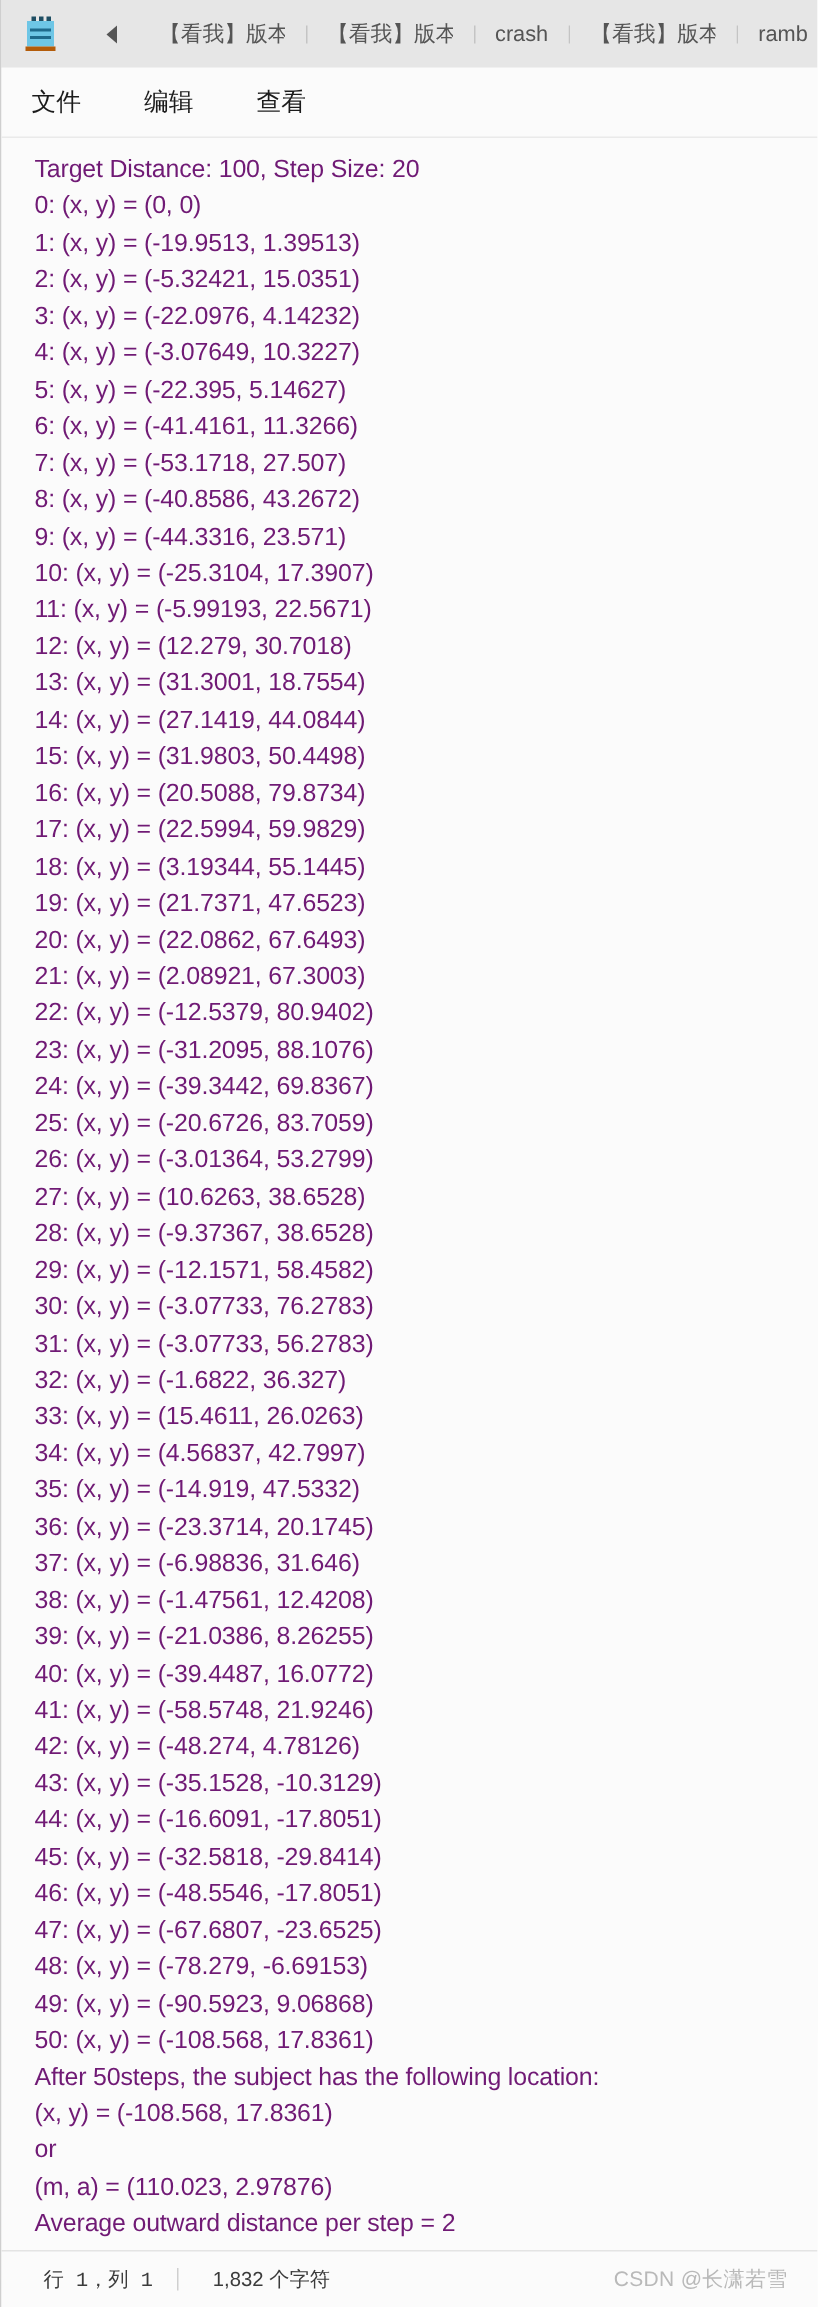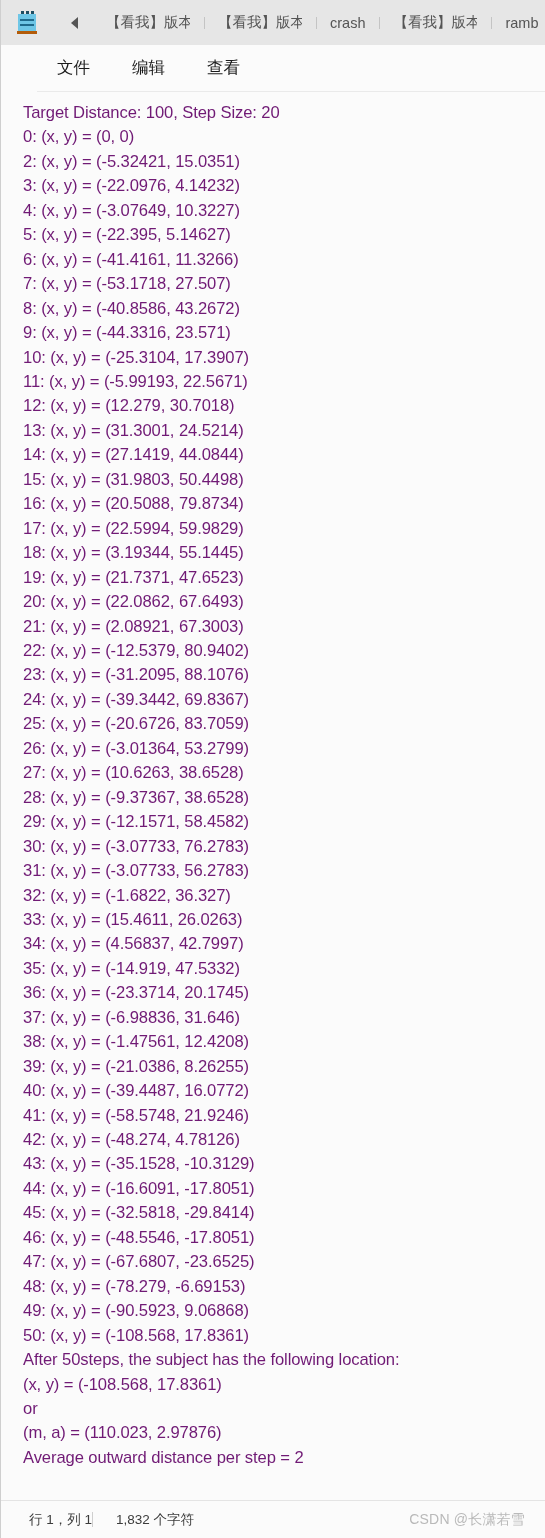--- a/index.html
+++ b/index.html
@@ -124,21 +124,20 @@
 
   
   .menubar {
     height: 47px;
     min-height: 47px;
     background: #fbfbfb;
     display: flex;
     align-items: center;
     border-bottom: 1px solid #eaeaea;
     padding-left: 18px;
-    margin-left: 36px;
   }
   .menu-item {
     font-size: 16.5px;
     color: #1b1b1b;
     margin-right: 38px;
     padding: 3px 2px;
     cursor: default;
   }
 
   
@@ -167,21 +166,21 @@
     display: flex;
     align-items: center;
     padding-left: 28px;
     position: relative;
   }
   .status-seg {
     font-size: 13.5px;
     color: #3b3b3b;
     position: relative;
   }
-  .status-seg.caret-pos { margin-right: 24px; }
+  .status-seg.caret-pos { margin-right: 40px; font-family: Liberation Mono, monospace; }
   .status-seg.char-count::before {
     content: "";
     position: absolute;
     left: -24px;
     top: 1px;
     height: 15px;
     width: 1px;
     background: #cfcfcf;
   }
   .watermark {
@@ -235,32 +234,33 @@
   <div class="menubar">
     <div class="menu-item">文件</div>
     <div class="menu-item">编辑</div>
     <div class="menu-item">查看</div>
   </div>
 
   <div class="editor">
     <div id="doc-body">
         <div class="doc-line">Target Distance: 100, Step Size: 20</div>
         <div class="doc-line">0: (x, y) = (0, 0)</div>
+        <div class="doc-line">1: (x, y) = (-19.9513, 1.39513)</div>
         <div class="doc-line">2: (x, y) = (-5.32421, 15.0351)</div>
         <div class="doc-line">3: (x, y) = (-22.0976, 4.14232)</div>
         <div class="doc-line">4: (x, y) = (-3.07649, 10.3227)</div>
         <div class="doc-line">5: (x, y) = (-22.395, 5.14627)</div>
         <div class="doc-line">6: (x, y) = (-41.4161, 11.3266)</div>
         <div class="doc-line">7: (x, y) = (-53.1718, 27.507)</div>
         <div class="doc-line">8: (x, y) = (-40.8586, 43.2672)</div>
         <div class="doc-line">9: (x, y) = (-44.3316, 23.571)</div>
         <div class="doc-line">10: (x, y) = (-25.3104, 17.3907)</div>
         <div class="doc-line">11: (x, y) = (-5.99193, 22.5671)</div>
         <div class="doc-line">12: (x, y) = (12.279, 30.7018)</div>
-        <div class="doc-line">13: (x, y) = (31.3001, 24.5214)</div>
+        <div class="doc-line">13: (x, y) = (31.3001, 18.7554)</div>
         <div class="doc-line">14: (x, y) = (27.1419, 44.0844)</div>
         <div class="doc-line">15: (x, y) = (31.9803, 50.4498)</div>
         <div class="doc-line">16: (x, y) = (20.5088, 79.8734)</div>
         <div class="doc-line">17: (x, y) = (22.5994, 59.9829)</div>
         <div class="doc-line">18: (x, y) = (3.19344, 55.1445)</div>
         <div class="doc-line">19: (x, y) = (21.7371, 47.6523)</div>
         <div class="doc-line">20: (x, y) = (22.0862, 67.6493)</div>
         <div class="doc-line">21: (x, y) = (2.08921, 67.3003)</div>
         <div class="doc-line">22: (x, y) = (-12.5379, 80.9402)</div>
         <div class="doc-line">23: (x, y) = (-31.2095, 88.1076)</div>

